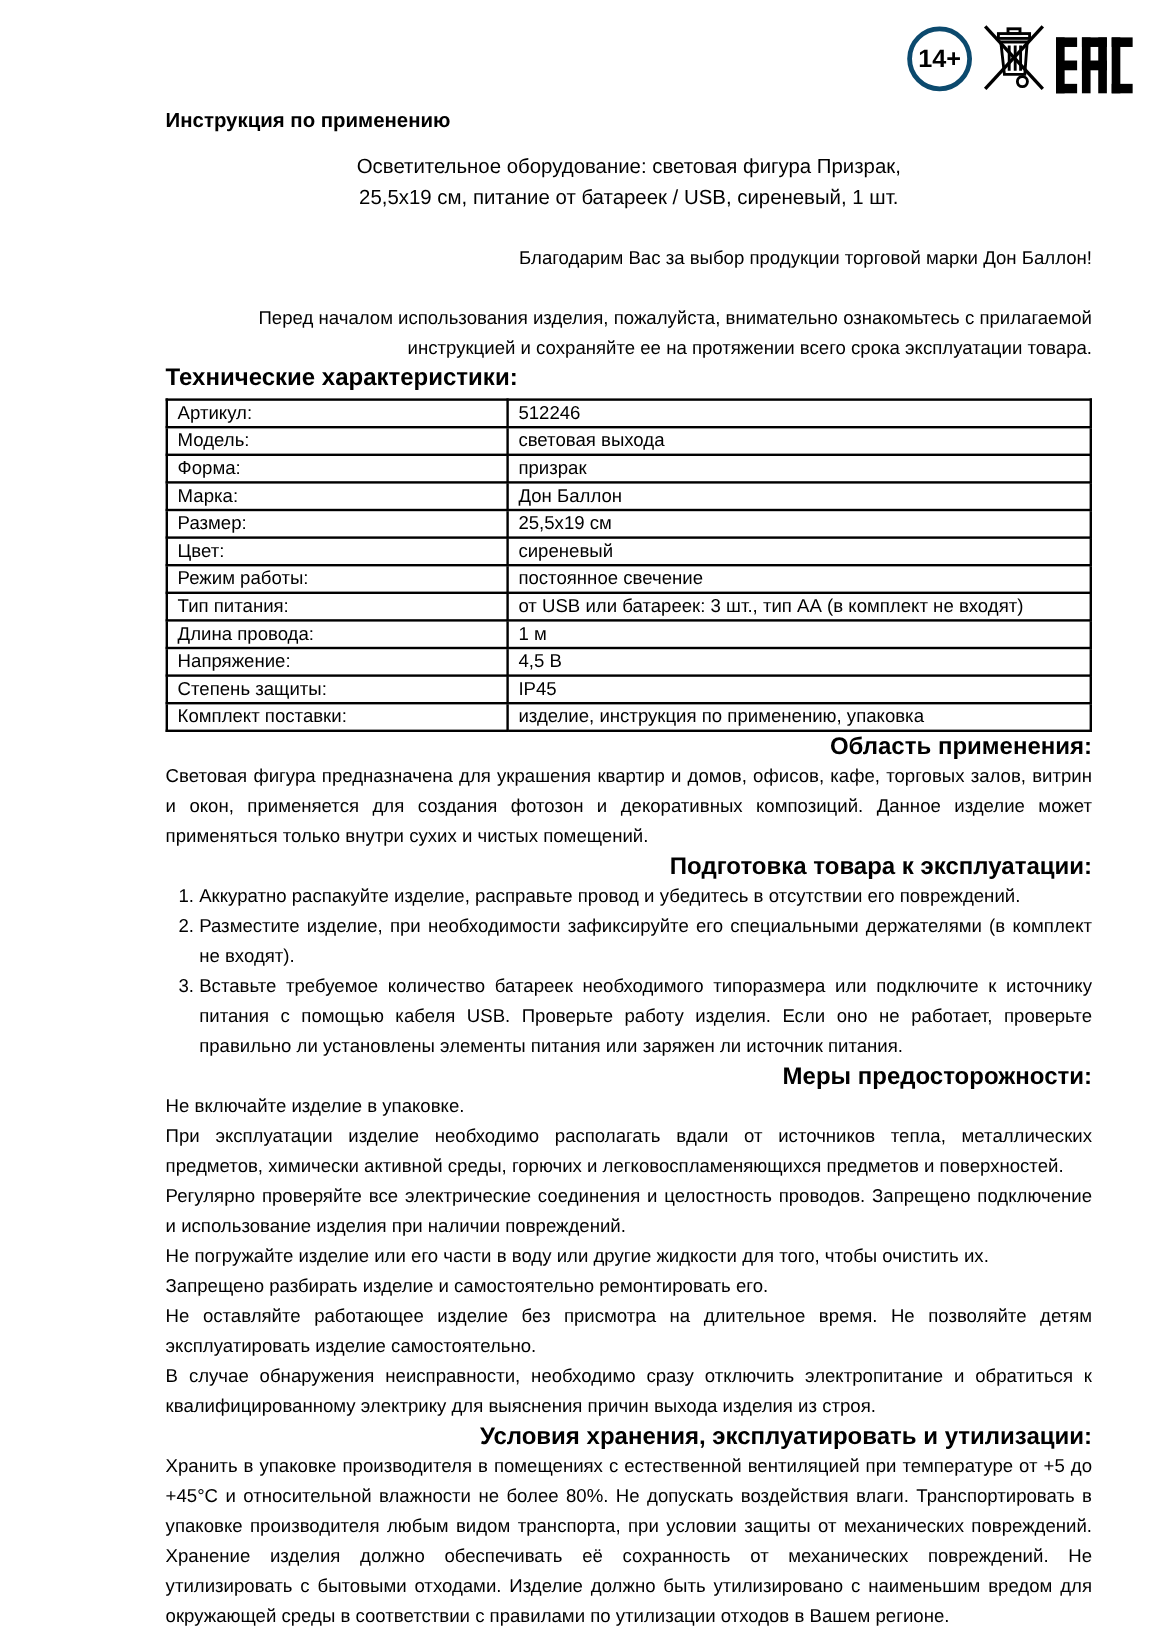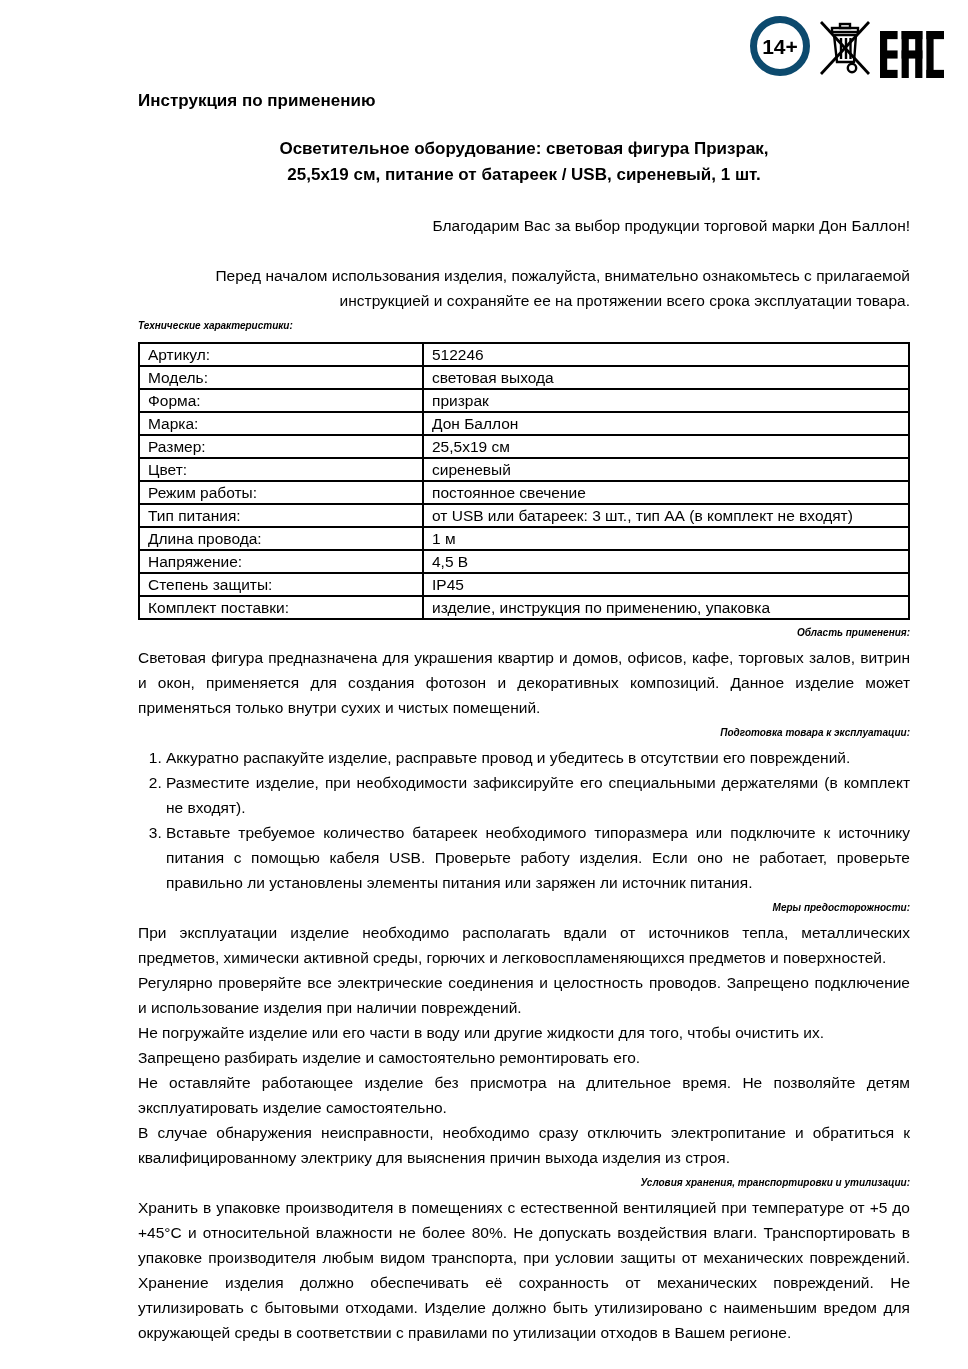--- a/index.html
+++ b/index.html
@@ -19,21 +19,21 @@
     top: 18px;
     right: 24px;
     display: flex;
     align-items: flex-end;
     gap: 9px;
     height: 60px;
   }
   .age-badge {
     width: 46px;
     height: 46px;
-    border: 7px solid #0c4a6e;
+    border: 4px solid #0c4a6e;
     border-radius: 50%;
     display: flex;
     align-items: center;
     justify-content: center;
     font-weight: bold;
     font-size: 21px;
     line-height: 1;
     margin-bottom: 2px;
   }
   .content {
@@ -42,34 +42,33 @@
     top: 0;
     width: 772px;
   }
   .doc-title {
     margin-top: 90px;
     font-weight: bold;
     font-size: 17px;
     line-height: 22px;
   }
   .product-title {
-    margin-top: 24px;
+    margin-top: 14px;
     text-align: center;
-    font-weight: bold;
+    font-weight: normal;
     font-size: 17px;
     line-height: 26px;
   }
   .para { margin: 0; text-align: justify; }
   .mt-blank { margin-top: 25px; text-align: right; }
   .mt-half { margin-top: 20px; }
   .section-heading {
     font-weight: bold;
     margin: 0;
-    font-size: 10px;
-    font-style: italic;
+    font-size: 20px;
   }
   table.specs {
     width: 100%;
     border-collapse: collapse;
     margin-top: 4px;
   }
   table.specs td {
     border: 2px solid #000;
     height: 20px;
     padding: 0 6px 1px 8px;
@@ -207,24 +206,25 @@
     <p class="para">Световая фигура предназначена для украшения квартир и домов, офисов, кафе, торговых залов, витрин и окон, применяется для создания фотозон и декоративных композиций. Данное изделие может применяться только внутри сухих и чистых помещений.</p>
 
     <p class="section-heading mt-blank">Подготовка товара к эксплуатации:</p>
     <ol class="prep-list">
       <li><span>Аккуратно распакуйте изделие, расправьте провод и убедитесь в отсутствии его повреждений.</span></li>
       <li><span>Разместите изделие, при необходимости зафиксируйте его специальными держателями (в комплект не входят).</span></li>
       <li><span>Вставьте требуемое количество батареек необходимого типоразмера или подключите к источнику питания с помощью кабеля USB. Проверьте работу изделия. Если оно не работает, проверьте правильно ли установлены элементы питания или заряжен ли источник питания.</span></li>
     </ol>
 
     <p class="section-heading mt-blank">Меры предосторожности:</p>
+    <p class="para">Не включайте изделие в упаковке.</p>
     <p class="para">При эксплуатации изделие необходимо располагать вдали от источников тепла, металлических предметов, химически активной среды, горючих и легковоспламеняющихся предметов и поверхностей.</p>
     <p class="para">Регулярно проверяйте все электрические соединения и целостность проводов. Запрещено подключение и использование изделия при наличии повреждений.</p>
     <p class="para">Не погружайте изделие или его части в воду или другие жидкости для того, чтобы очистить их.</p>
     <p class="para">Запрещено разбирать изделие и самостоятельно ремонтировать его.</p>
     <p class="para">Не оставляйте работающее изделие без присмотра на длительное время. Не позволяйте детям эксплуатировать изделие самостоятельно.</p>
     <p class="para">В случае обнаружения неисправности, необходимо сразу отключить электропитание и обратиться к квалифицированному электрику для выяснения причин выхода изделия из строя.</p>
 
-    <p class="section-heading mt-blank">Условия хранения, транспортировки и утилизации:</p>
+    <p class="section-heading mt-blank">Условия хранения, эксплуатировать и утилизации:</p>
     <p class="para">Хранить в упаковке производителя в помещениях с естественной вентиляцией при температуре от +5 до +45°С и относительной влажности не более 80%. Не допускать воздействия влаги. Транспортировать в упаковке производителя любым видом транспорта, при условии защиты от механических повреждений. Хранение изделия должно обеспечивать её сохранность от механических повреждений. Не утилизировать с бытовыми отходами. Изделие должно быть утилизировано с наименьшим вредом для окружающей среды в соответствии с правилами по утилизации отходов в Вашем регионе.</p>
 
   </div>
 </div>
 
 </body></html>

